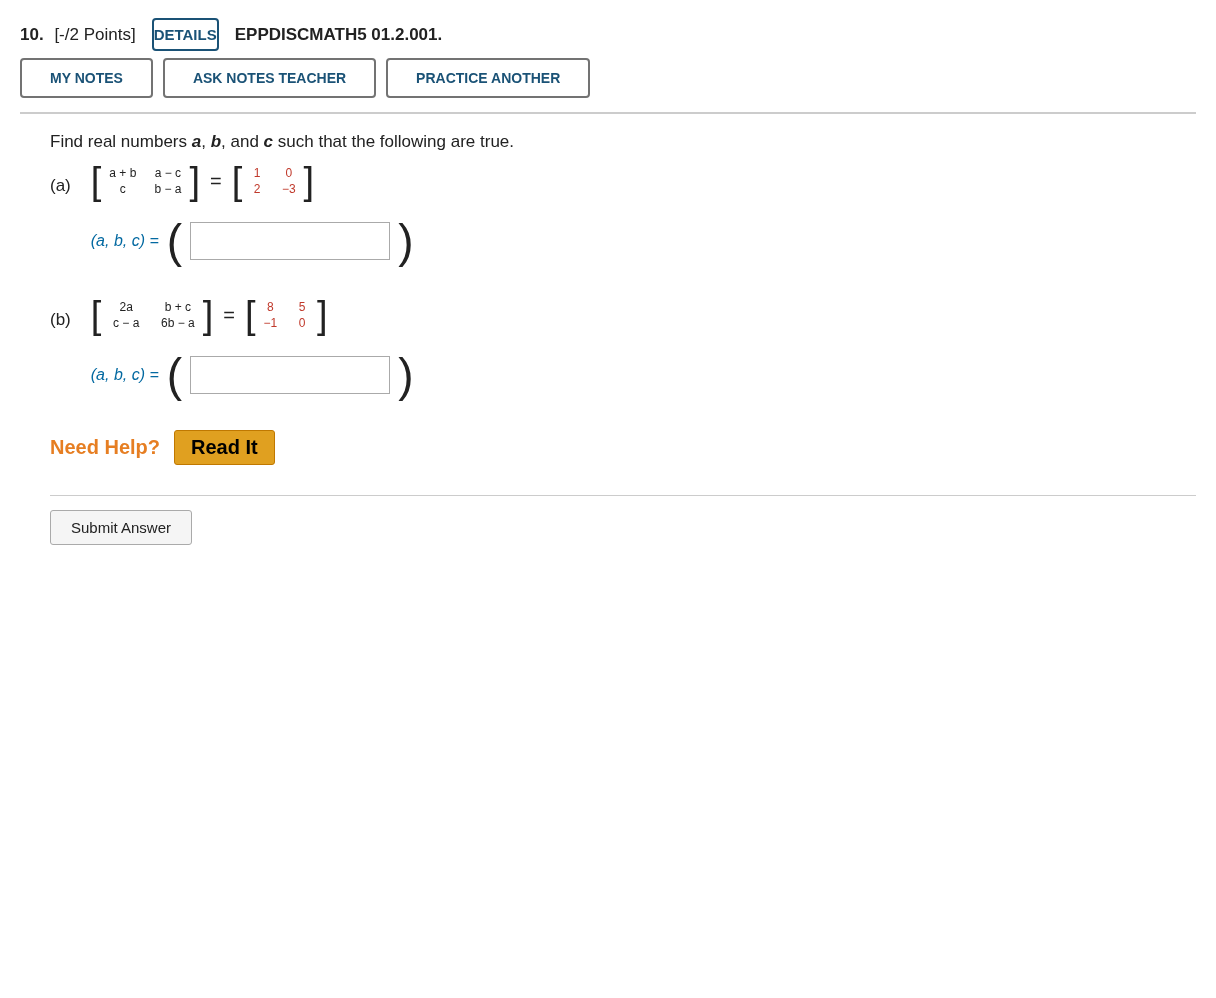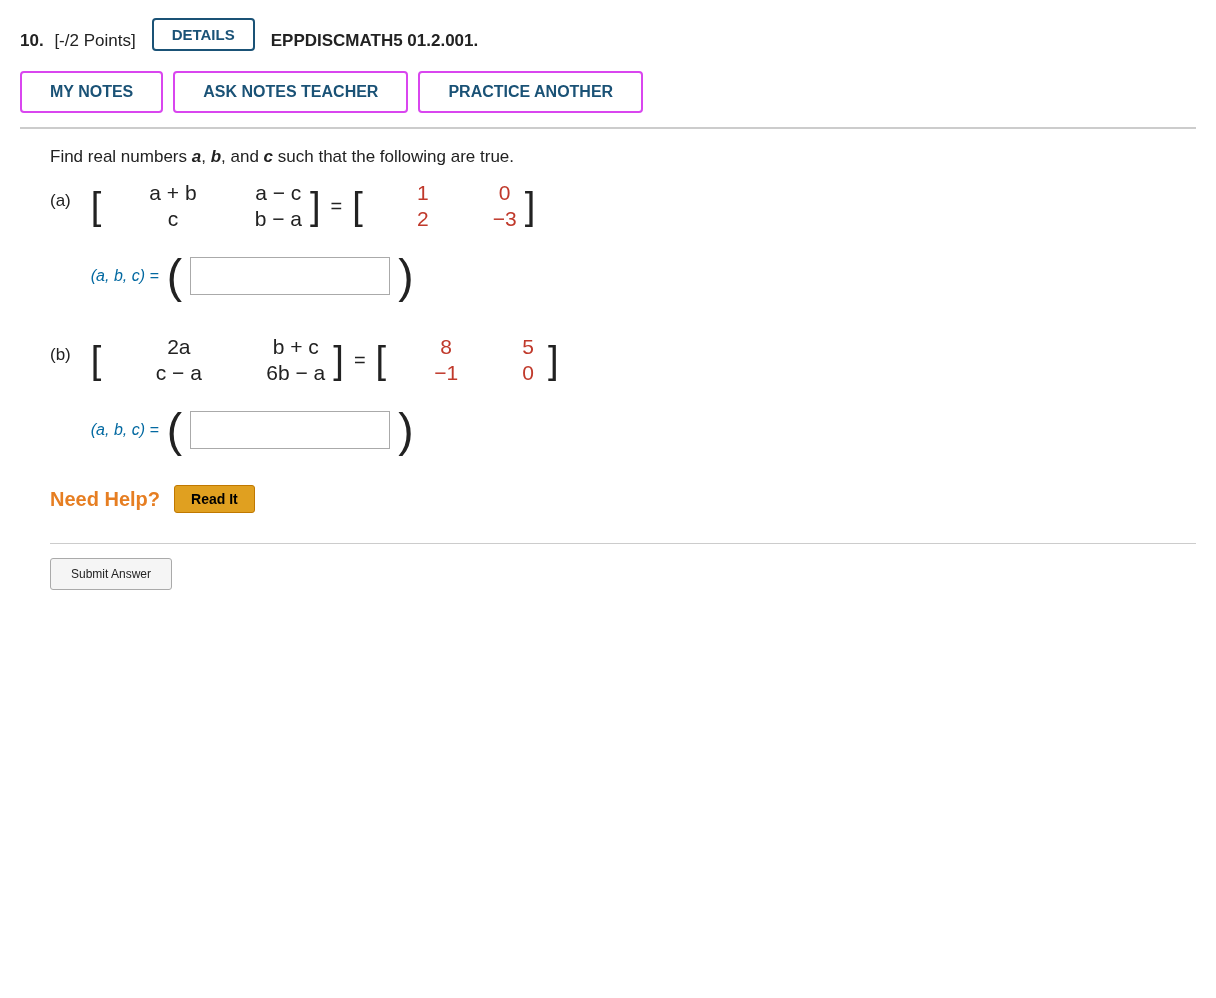--- a/index.html
+++ b/index.html
@@ -12,58 +12,58 @@
     .page-wrapper {
       background: #fff;
       max-width: 1216px;
       min-height: 998px;
       margin: 0 auto;
       padding: 18px 20px 40px 20px;
     }
     
     .header-row {
       display: flex;
-      align-items: flex-end;
+      align-items: center;
       gap: 16px;
-      margin-bottom: 20px;
+      margin-bottom: 7px;
       flex-wrap: wrap;
     }
     .question-label {
       font-weight: bold;
       font-size: 17px;
       white-space: nowrap;
     }
     .details-btn {
       border: 2px solid #1a5276;
       background: #fff;
       color: #1a5276;
       font-weight: bold;
       font-size: 15px;
-      padding: 6px 18px;
+      padding: 6px 0;
       cursor: pointer;
       border-radius: 4px;
     }
     .problem-code {
       font-weight: bold;
       font-size: 17px;
       color: #222;
     }
     
     .action-row {
       display: flex;
       gap: 0;
       margin-bottom: 0;
       flex-wrap: wrap;
     }
     .action-btn {
-      border: 2px solid #d946ef;
+      border: 2px solid #737373;
       background: #fff;
       color: #1a5276;
       font-weight: bold;
-      font-size: 16px;
+      font-size: 14px;
       padding: 10px 28px;
       cursor: pointer;
       border-radius: 4px;
       margin-right: 10px;
     }
     
     .divider {
       border: none;
       border-top: 2px solid #ccc;
       margin: 14px 0 18px 0;
@@ -113,24 +113,23 @@
       font-weight: 100;
     }
     .matrix-cells {
       display: grid;
       grid-template-columns: 1fr 1fr;
       gap: 2px 18px;
       align-items: center;
       padding: 4px 6px;
     }
     .cell {
-      font-size: 21px;
+      font-size: 12px;
       white-space: nowrap;
       text-align: center;
-      margin-left: 40px;
     }
     .cell.red {
       color: #c0392b;
     }
     .eq-sign {
       font-size: 20px;
       font-weight: normal;
     }
     
     .answer-row {
@@ -170,37 +169,37 @@
     }
     .need-help-label {
       color: #e67e22;
       font-weight: bold;
       font-size: 20px;
     }
     .read-it-btn {
       background: #e0a020;
       border: 1px solid #c07800;
       color: #000;
-      font-size: 14px;
+      font-size: 20px;
       font-weight: bold;
       padding: 5px 16px;
       cursor: pointer;
       border-radius: 3px;
     }
     
     .bottom-divider {
       border: none;
       border-top: 1px solid #ccc;
       margin-bottom: 14px;
     }
     .submit-btn {
       border: 1px solid #aaa;
       background: #f5f5f5;
       color: #222;
-      font-size: 12px;
+      font-size: 15px;
       padding: 8px 20px;
       cursor: pointer;
       border-radius: 3px;
     }
   </style>
 </head>
 <body>
 
 <div class="page-wrapper">
 

